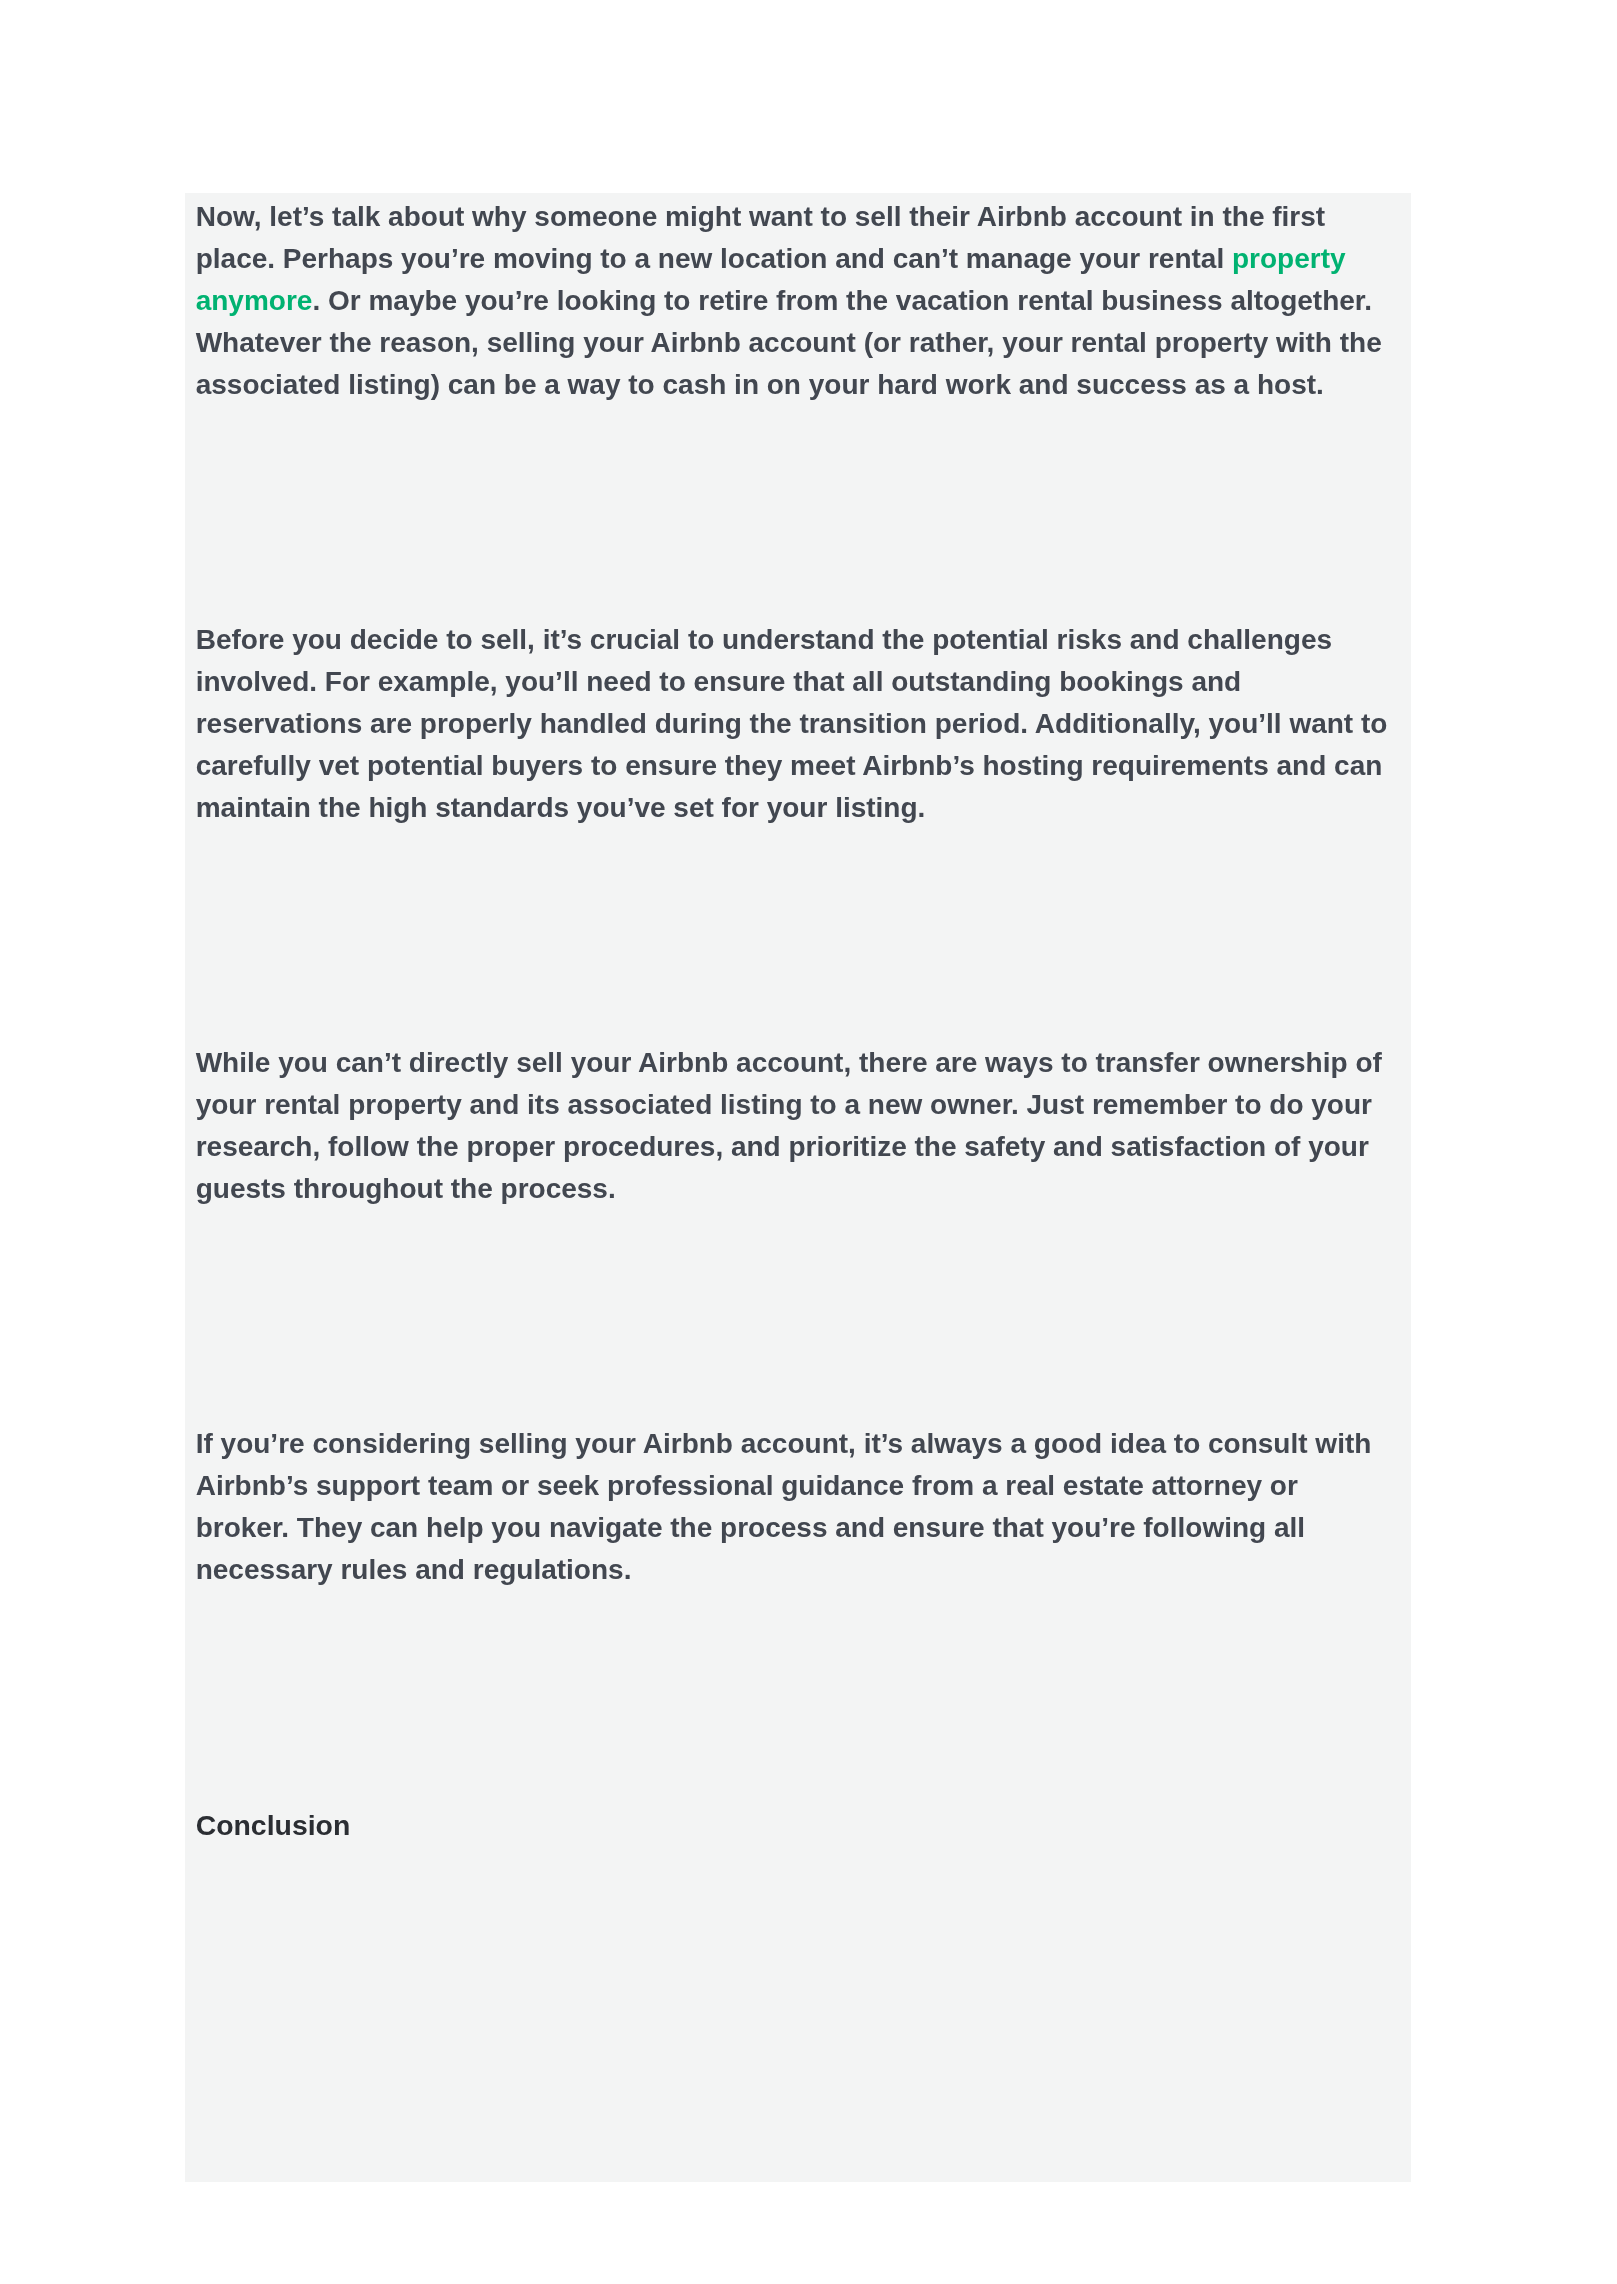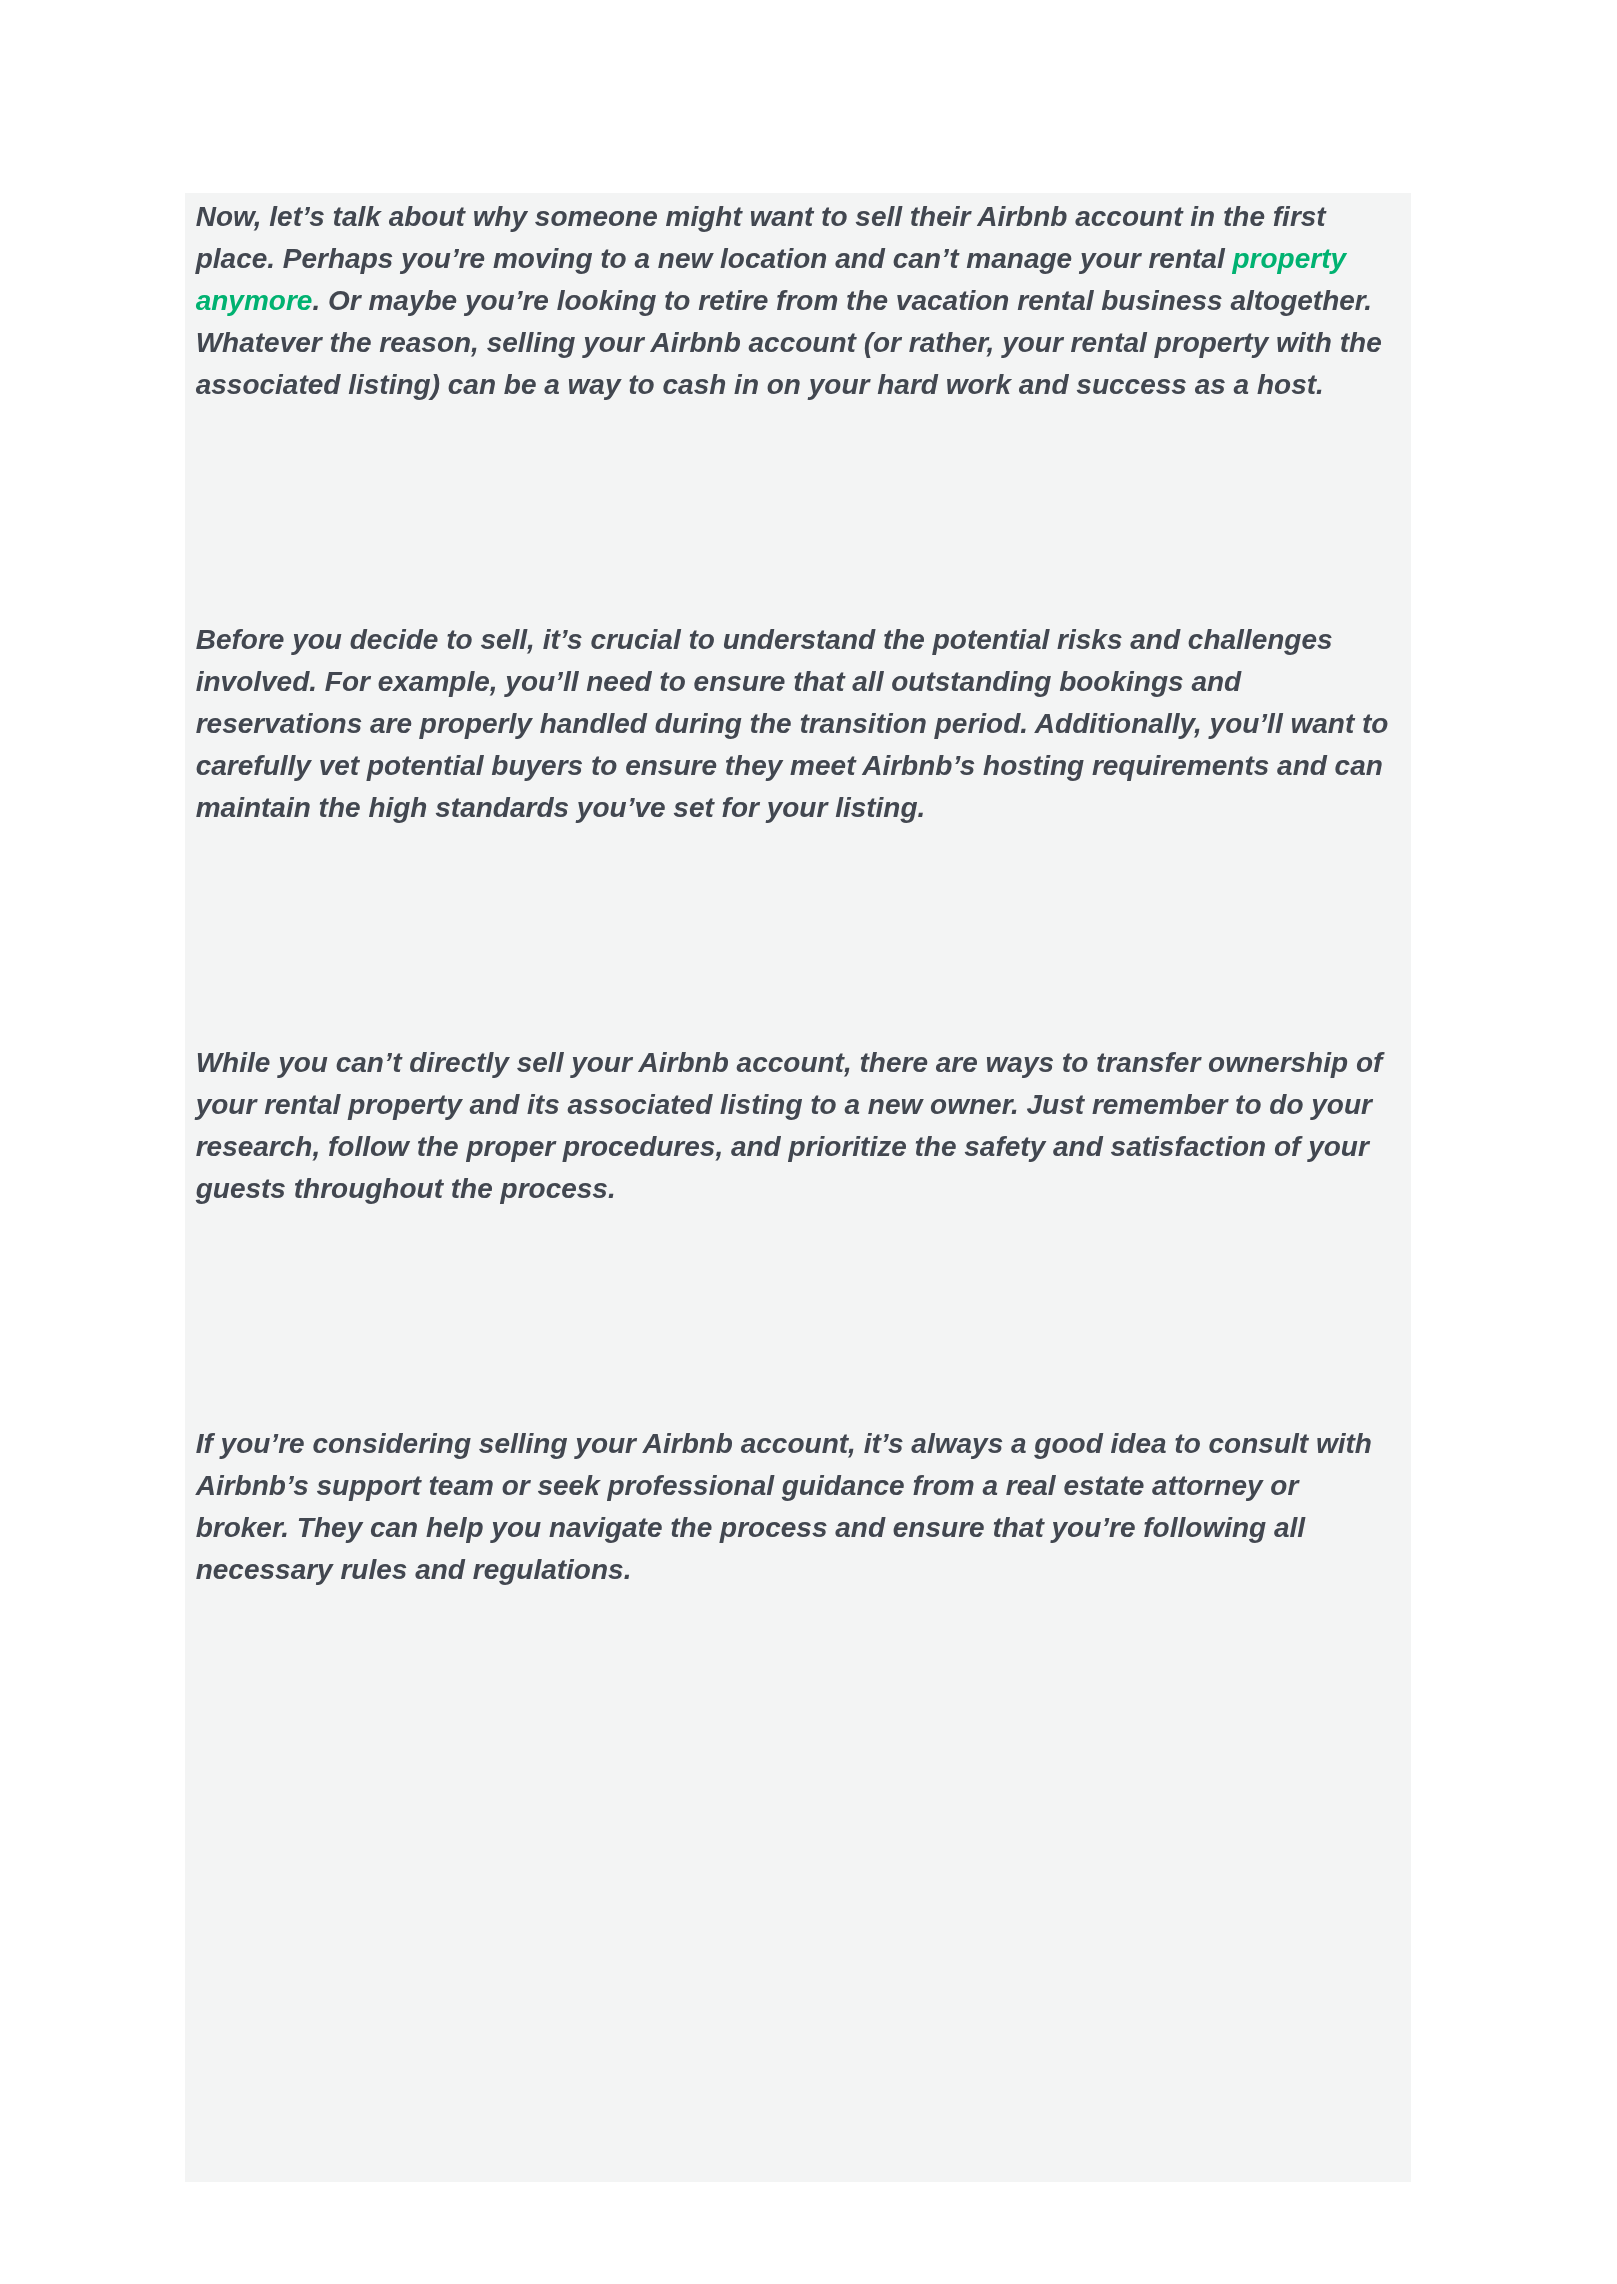--- a/index.html
+++ b/index.html
@@ -8,21 +8,20 @@
     background: #ffffff;
     font-family: "Liberation Sans", sans-serif;
   }
 
   .page {
     position: relative;
     width: 1500px;
     height: 2284px;
     background: #ffffff;
     overflow: hidden;
-    font-style: italic;
   }
 
   .content {
     position: absolute;
     left: 185px;
     top: 193px;
     width: 1226px;
     height: 1989px;
     background: var(--content-bg, #f3f4f4);
     padding: 3.2px 19px 0 10.7px;
@@ -57,16 +56,17 @@
   <div class="content">
 
     <p><span>Now, let’s talk about why someone might want to sell their Airbnb account in the first place. Perhaps you’re moving to a new location and can’t manage your rental </span><a class="green-link">property anymore</a><span>. Or maybe you’re looking to retire from the vacation rental business altogether. Whatever the reason, selling your Airbnb account (or rather, your rental property with the associated listing) can be a way to cash in on your hard work and success as a host.</span></p>
 
     <p>Before you decide to sell, it’s crucial to understand the potential risks and challenges involved. For example, you’ll need to ensure that all outstanding bookings and reservations are properly handled during the transition period. Additionally, you’ll want to carefully vet potential buyers to ensure they meet Airbnb’s hosting requirements and can maintain the high standards you’ve set for your listing.</p>
 
     <p>While you can’t directly sell your Airbnb account, there are ways to transfer ownership of your rental property and its associated listing to a new owner. Just remember to do your research, follow the proper procedures, and prioritize the safety and satisfaction of your guests throughout the process.</p>
 
     <p>If you’re considering selling your Airbnb account, it’s always a good idea to consult with Airbnb’s support team or seek professional guidance from a real estate attorney or broker. They can help you navigate the process and ensure that you’re following all necessary rules and regulations.</p>
 
+    <h2 class="conclusion">Conclusion</h2>
 
   </div>
 </div>
 
 
 </body></html>

